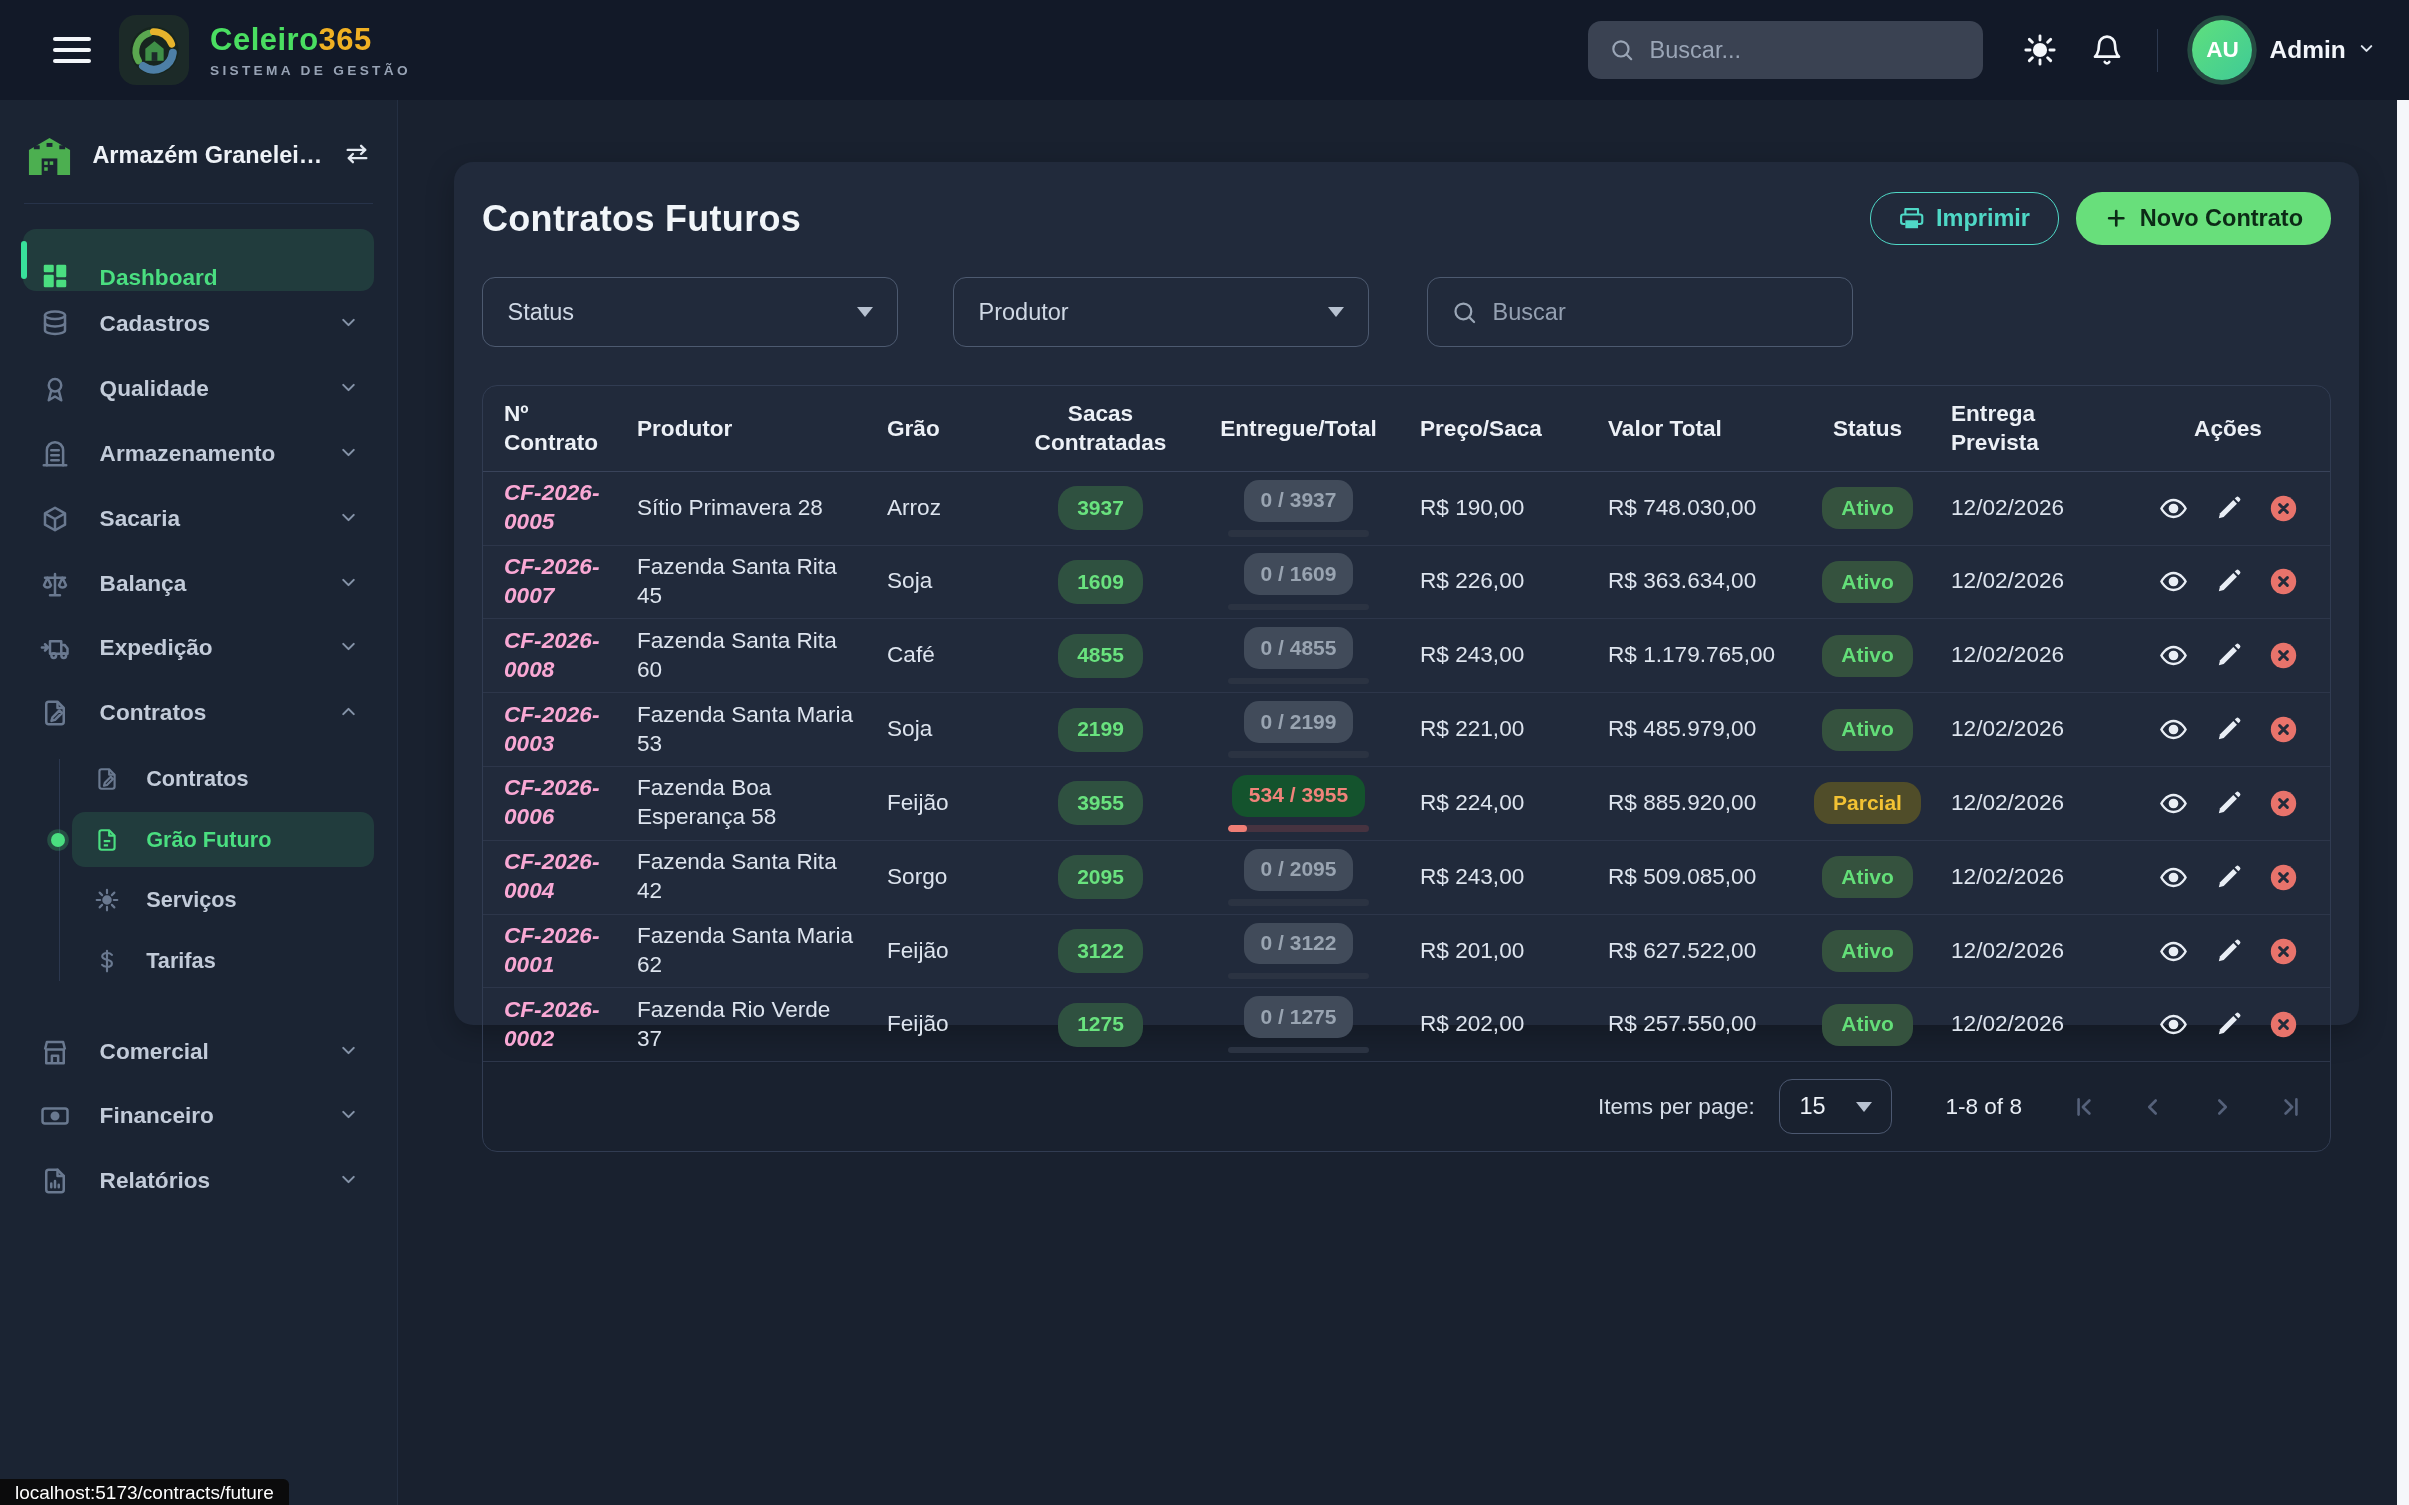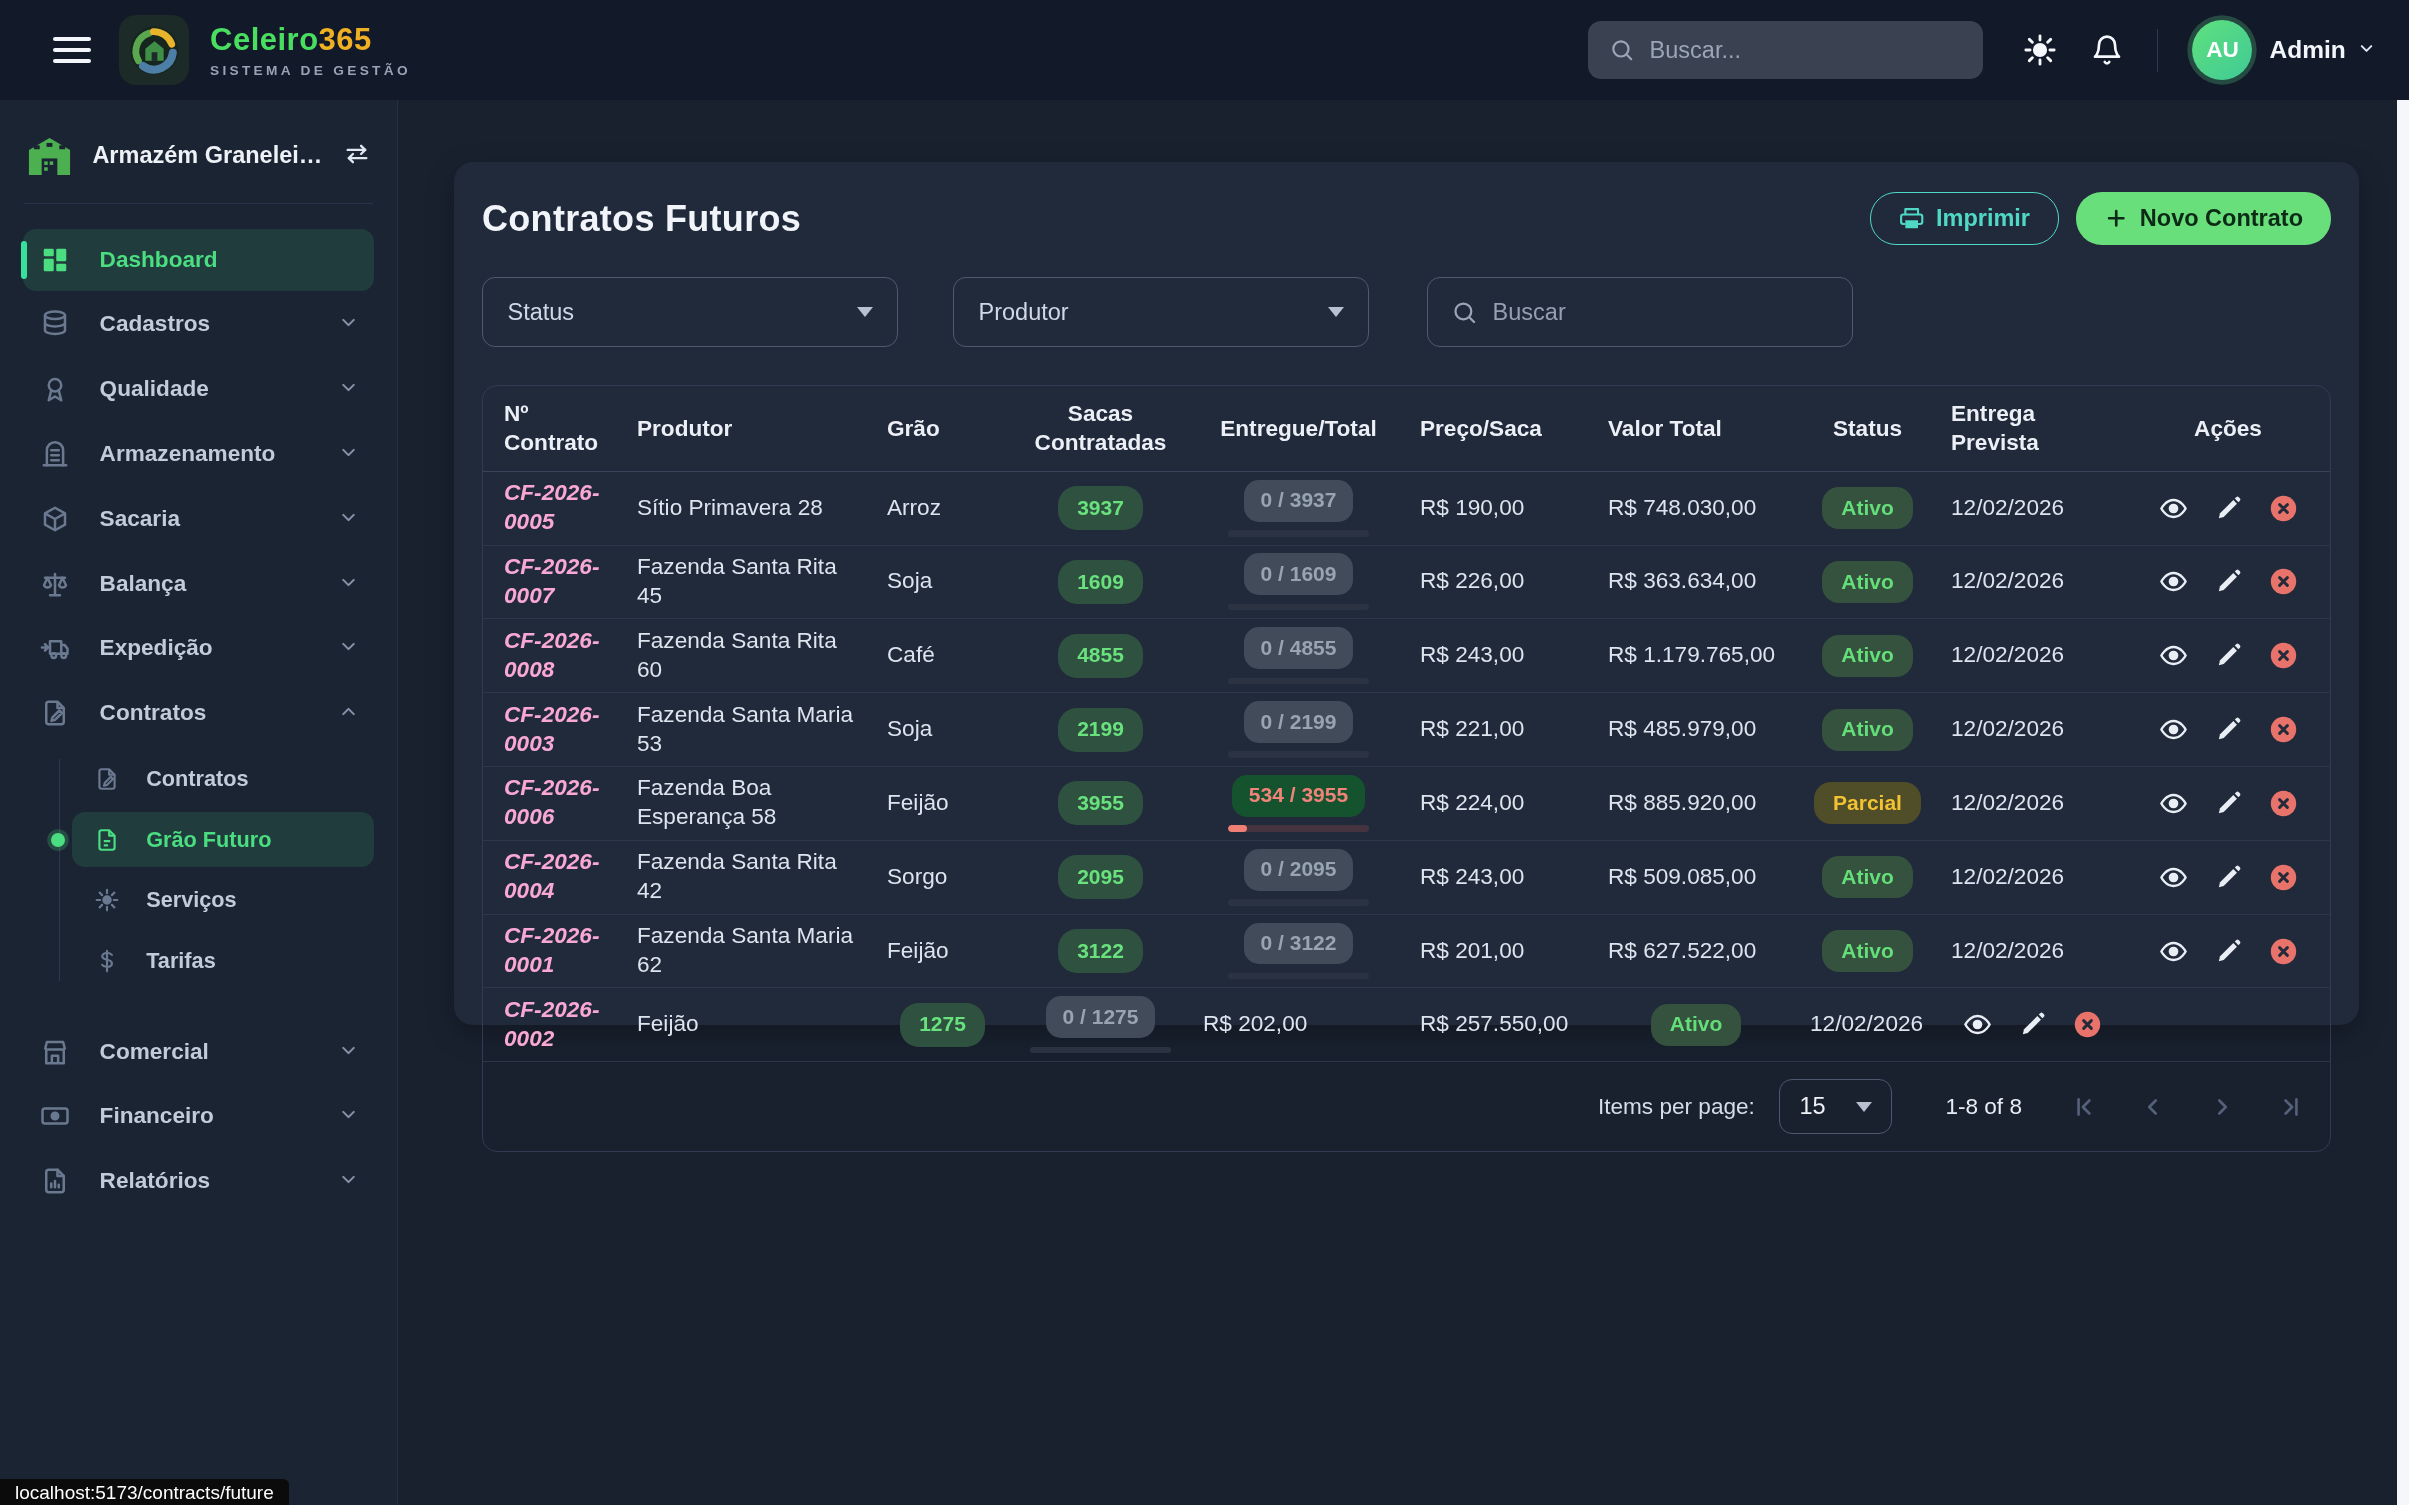--- a/index.html
+++ b/index.html
@@ -36,21 +36,21 @@
   .sidebar { width:398px; min-width:398px; background:#1b2433; border-right:0.9px solid #242f42; padding:28px 22.6px 0; overflow:hidden; }
   .wh-row { display:flex; align-items:center; gap:19px; padding:3.8px 3.8px 0; cursor:pointer; }
   .wh-row svg.wh { width:47px; height:47px; color:#4caf50; }
   .wh-label { flex:1; font-size:23.5px; font-weight:700; color:#eef2f7; white-space:nowrap; overflow:hidden; text-overflow:ellipsis; }
   .wh-row .swap svg { width:28px; height:28px; color:#e2e8f0; }
   .side-divider { height:0.9px; background:#27334a; margin:24.5px 1.9px; }
   .nav-item { position:relative; display:flex; align-items:center; height:62px; padding:0 15px 0 17px; border-radius:13px; color:#c2cbd9; cursor:pointer; margin-bottom:2.8px; }
   .nav-item svg.nicon { width:30px; height:30px; color:#6a7990; margin-right:30px; flex:none; }
   .nav-item .nlabel { flex:1; font-size:22.6px; font-weight:600; }
   .nav-item .chev { color:#8593a8; } .nav-item .chev svg { width:21px; height:21px; }
-  .nav-item.active { background:rgba(74,222,128,.13); color:#4ade80; }
+  .nav-item.active { background:rgba(74,222,128,.13); color:#4ade80;align-items:flex-end; }
   .nav-item.active svg.nicon { color:#4ade80; }
   .nav-item.active::before { content:''; position:absolute; left:-1.9px; top:12.2px; bottom:12.2px; width:6.6px; border-radius:3.8px; background:#38e09b; }
   .gap-top { margin-top:32px; }
   .submenu { position:relative; margin:7.5px 0 13px 36px; }
   .submenu::before { content:''; position:absolute; left:0; top:7.5px; bottom:7.5px; width:1.9px; background:#2c3850; }
   .sub-item { position:relative; display:flex; align-items:center; height:55px; margin:5.6px 0 5.6px 13px; border-radius:13px; padding:0 13px 0 22.6px; color:#c2cbd9; cursor:pointer; }
   .sub-item svg.nicon { width:26px; height:26px; color:#6a7990; margin-right:26px; flex:none; }
   .sub-item .nlabel { font-size:21.7px; font-weight:600; }
   .sub-item.active { background:rgba(74,222,128,.13); color:#4ade80; }
   .sub-item.active svg.nicon { color:#4ade80; }
@@ -701,20 +701,21 @@
       <button class="act-btn">
                     <svg viewBox="0 0 24 24">
                       <circle cx="12" cy="12" r="10.5" fill="#e8736b"></circle>
                       <path d="m8.8 8.8 6.4 6.4M15.2 8.8l-6.4 6.4" stroke="#232b3a" stroke-width="2.4" stroke-linecap="round"></path>
                     </svg>
                   </button>
     </div>
   </div>
               <div class="trow">
     <div class="td c0">CF-2026-0002</div>
+    <div class="td c1">Fazenda Rio Verde 37</div>
     <div class="td c2">Feijão</div>
     <div class="td c3">
                   <span class="bags-badge">1275</span>
                 </div>
     <div class="td c4">
       <div class="deliv-wrap">
         <span class="deliv-pill">0 / 1275</span>
         <div class="progress">
                       <div class="fill" style="width: 0%;"></div>
                     </div>

